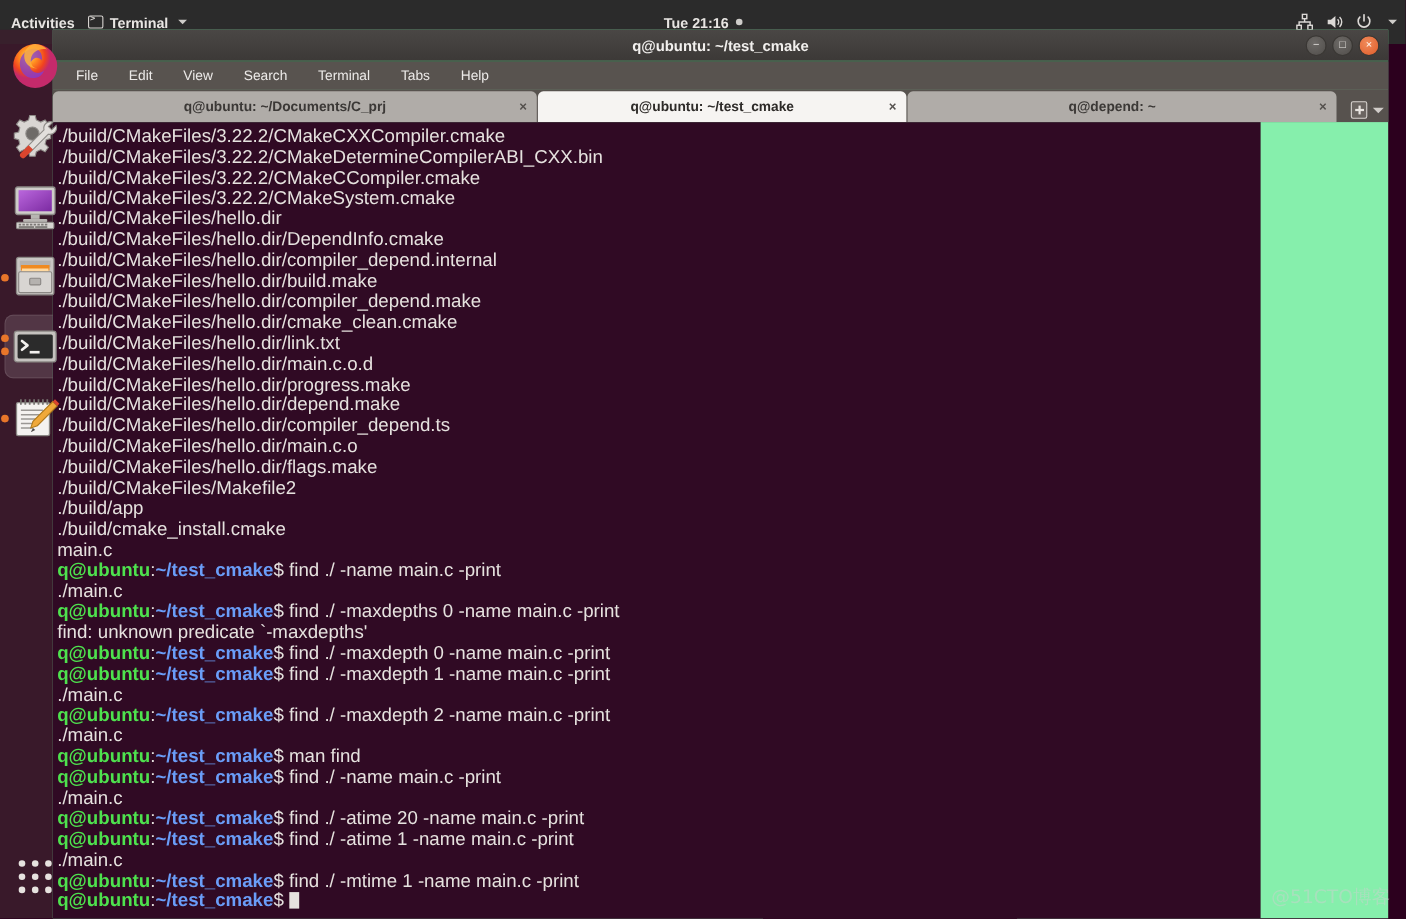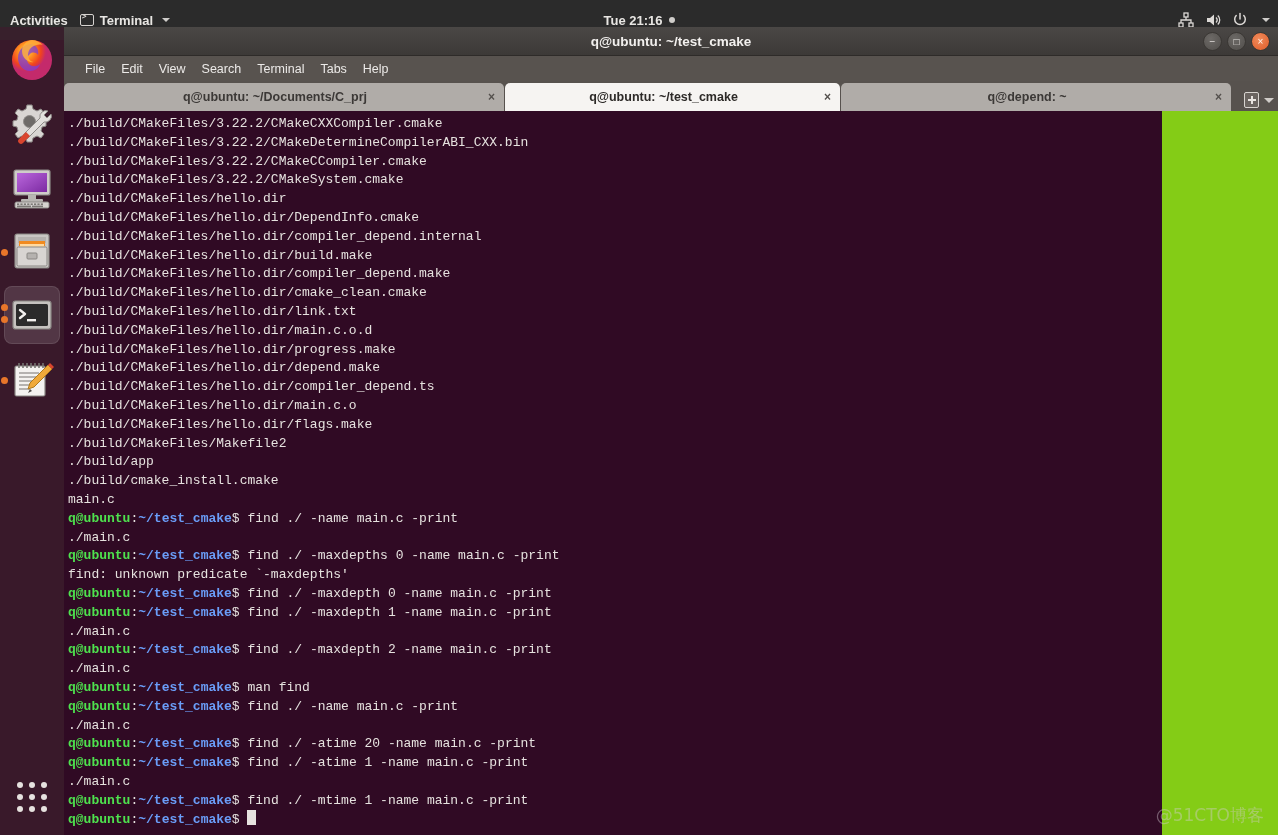--- a/index.html
+++ b/index.html
@@ -67,22 +67,22 @@
   }
   #showapps {
     position:absolute; bottom:10px; left:0; width:64px; height:56px;
     display:flex; align-items:center; justify-content:center; cursor:pointer;
   }
   .grid9 { display:grid; grid-template-columns:repeat(3,6px); grid-gap:6px; }
   .grid9 i { width:6px;height:6px;border-radius:50%;background:#e6e2df;display:block; }
 
   
   #win {
-    position:absolute; top:27px; left:64px; width:1214px; height:808px;
-    background:#84cc16;
+    position:absolute; top:27px; left:48px; width:1214px; height:808px;
+    background:#86efac;
   }
   #titlebar {
     height:29px; width:100%;
     background:linear-gradient(#4a4745,#3c3937);
     border-bottom:1px solid #2e2b29;
     display:flex; align-items:center; justify-content:center;
     position:relative;
   }
   #wintitle { color:#f2f0ee; font-size:13.5px; font-weight:bold; }
   #wbtns { position:absolute; right:8px; top:5px; display:flex; gap:5px; }
@@ -92,21 +92,21 @@
     font-size:10px; color:#e3e0dd; cursor:pointer;
     background:radial-gradient(circle at 40% 35%, #6d6a67, #504d4a);
     border:1px solid #3a3734;
   }
   .wbtn.close {
     background:radial-gradient(circle at 40% 35%, #f08b5b, #df5b28);
     color:#fff6f0;
   }
   #menubar {
     height:25px; background:#58534f;
-    display:flex; align-items:center; padding-left:21px; gap:16px;
+    display:flex; align-items:center; padding-left:21px; gap:28px;
   }
   .menu-item { color:#eceae8; font-size:12.5px; cursor:pointer; }
 
   #tabbar {
     height:30px; background:#57524e;
     display:flex; align-items:flex-end; position:relative;font-weight:bold;
   }
   .tab {
     height:28px; min-width:100px;
     display:flex; align-items:center; justify-content:center;
@@ -138,22 +138,22 @@
   .newtab-caret {
     width:0;height:0;border-left:5px solid transparent;border-right:5px solid transparent;
     border-top:5px solid #d0ccc8;
   }
 
   
   #term {
     width:1098px; height:724px;
     background:#300a24; overflow:hidden;
     padding:4px 0 0 4px;
-    font-family:Liberation Mono, monospace;
-    font-size:13px; line-height:18.8px;
+    font-family:Liberation Sans, sans-serif;
+    font-size:17px; line-height:18.8px;
     color:#e6e2df; white-space:pre;
   }
   .ln { height:18.8px; }
   .c-green { color:#4ee24e; font-weight:bold; }
   .c-blue  { color:#6a9df8; font-weight:bold; }
   .c-white { color:#e6e2df; }
   .cursor {
     display:inline-block; width:9px; height:15px;
     background:#e6e2df; vertical-align:-2px;
   }

